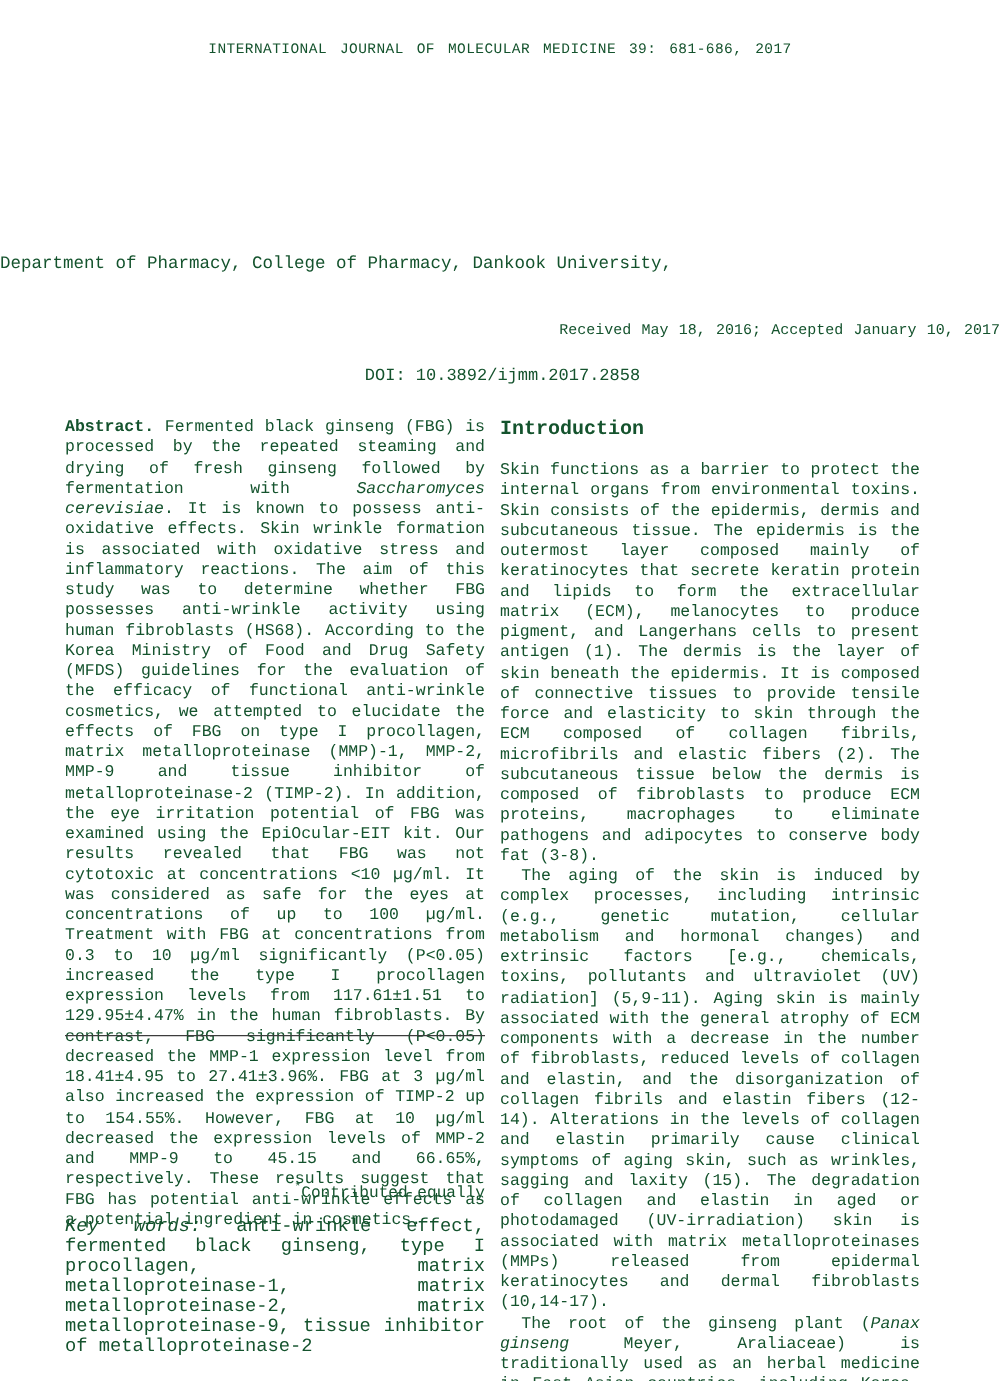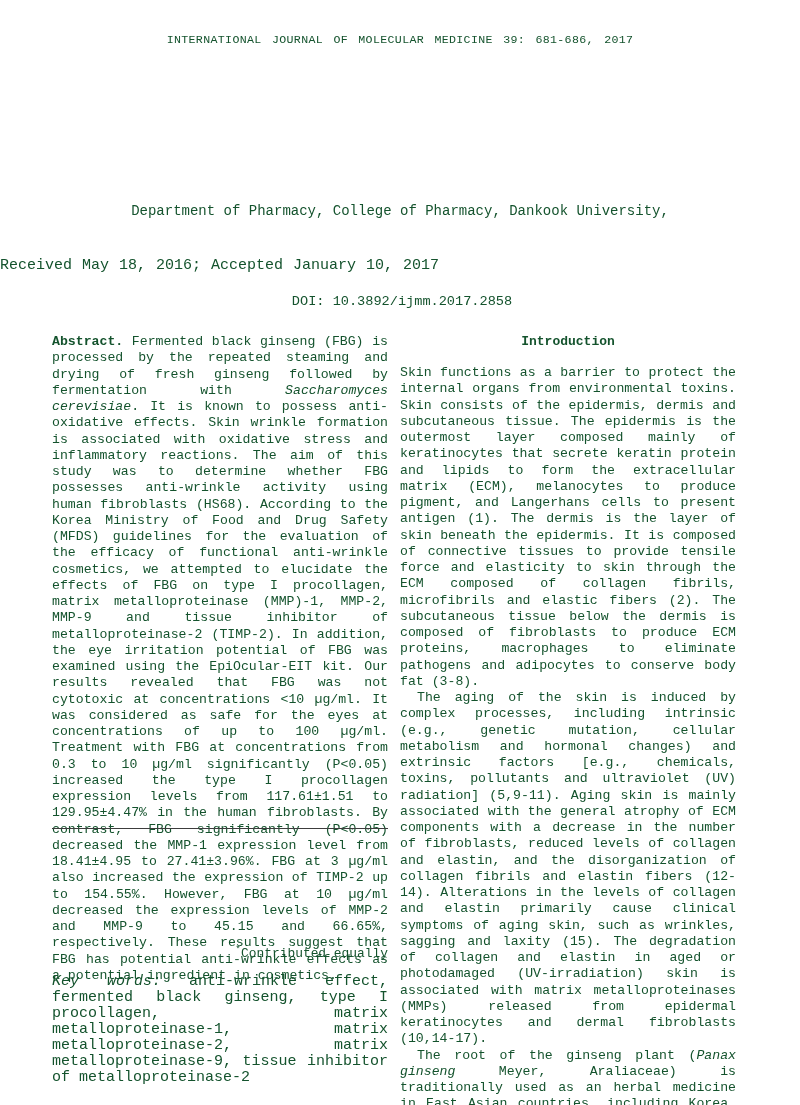--- a/index.html
+++ b/index.html
@@ -22,26 +22,26 @@
     font-size:27px;font-weight:bold;line-height:38px;
   }
   .authors{
     position:absolute;top:167px;left:0;right:0;
     text-align:center;
     font-size:14.6px;letter-spacing:0.2px;word-spacing:1.5px;
   }
   .authors sup{font-size:10px;line-height:0;}
   .affiliation{
     position:absolute;top:203px;left:0;right:0;
-    text-align:center;
+    text-align:left;
     font-size:14px;line-height:17.5px;
   }
   .received{
     position:absolute;top:257px;left:0;right:0;
-    text-align:left;font-size:15px;word-spacing:1px;
+    text-align:right;font-size:12px;word-spacing:1px;
   }
   .doi{
     position:absolute;top:294px;left:4px;right:0;
     text-align:center;font-size:13.6px;
   }
   .columns{
     position:absolute;top:328px;left:52px;
     width:696px;height:745px;
     display:flex;gap:12px;
   }
@@ -54,23 +54,22 @@
   .fn-rule{
     position:absolute;top:500px;left:0;width:336px;
     border:none;border-top:1.2px solid #3c3c3c;margin:0;
   }
   .correspondence{position:absolute;top:518px;left:0;width:336px;font-size:12.9px;line-height:16px;}
   .email-line{position:absolute;top:582px;left:0;width:336px;font-size:12.9px;line-height:16px;text-align:left;}
   .contributed{position:absolute;top:614px;left:0;width:336px;font-size:12.9px;line-height:16px;text-align:right;}
   .keywords{position:absolute;top:646px;left:0;width:336px;font-size:15px;line-height:16px;}
   .contributed sup{font-size:9.5px;}
   .intro-heading{
-    font-size:13px;font-weight:bold;
+    font-size:16px;font-weight:bold;
     margin:6px 0 16px 0;
-    text-align:center;
   }
   .intro-p{margin:0;}
   .indent{text-indent:17px;}
 </style>
 </head>
 <body>
 
 <div class="page">
 
   <div class="journal-header">INTERNATIONAL JOURNAL OF MOLECULAR MEDICINE 39: 681-686, 2017</div>

